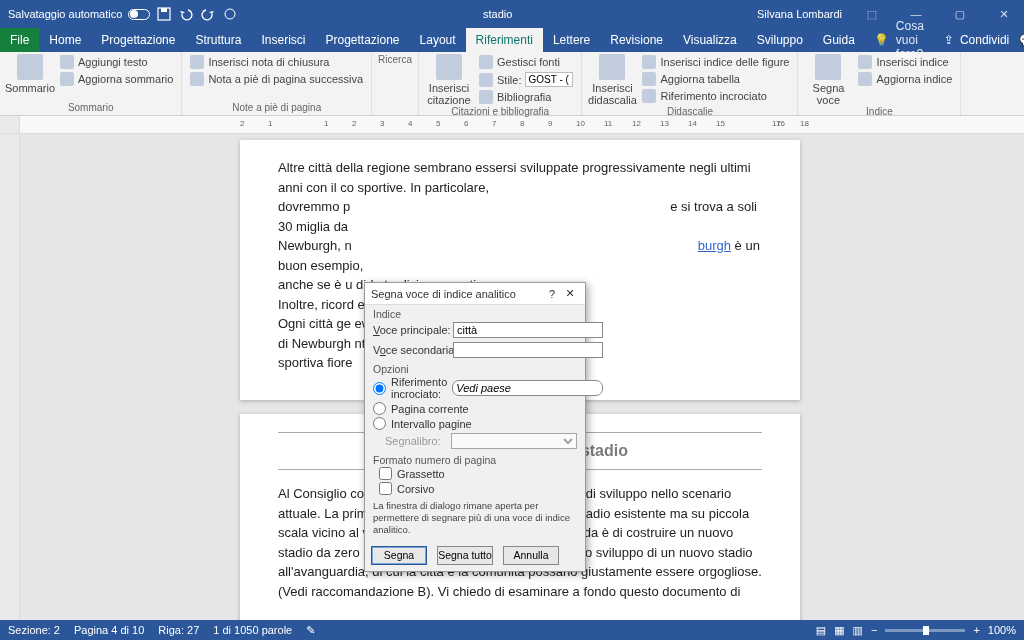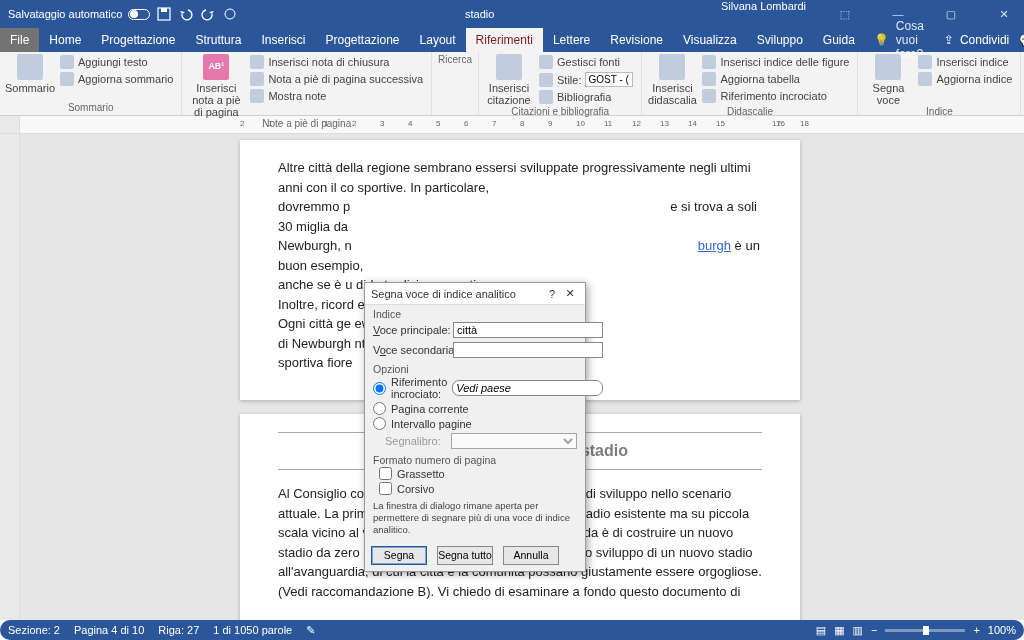--- a/index.html
+++ b/index.html
@@ -5,28 +5,28 @@
 * { margin: 0; padding: 0; box-sizing: border-box; font-family: "Segoe UI", Tahoma, sans-serif; }
 html, body { width: 1024px; height: 640px; overflow: hidden; background: #fff; }
 
 
 .titlebar { height: 28px; background: #2b579a; display: flex; align-items: center; color: #fff; font-size: 11px; }
 .titlebar .left { display: flex; align-items: center; gap: 6px; padding-left: 8px; }
 .titlebar .autosave-toggle { width: 22px; height: 11px; border: 1px solid #fff; border-radius: 7px; display: flex; align-items: center; }
 .titlebar .autosave-knob { width: 8px; height: 8px; background: #fff; border-radius: 50%; margin-left: 1px; }
 .titlebar .qat-icon { width: 16px; height: 16px; display: flex; align-items: center; justify-content: center; }
 .titlebar .center { flex: 1; text-align: center; }
-.titlebar .right { display: flex; align-items: flex-start; gap: 25px; padding-right: 6px; }
+.titlebar .right { display: flex; align-items: center; gap: 16px; padding-right: 6px; }
 .titlebar .winbtn { width: 28px; height: 28px; display: flex; align-items: center; justify-content: center; opacity: .8; }
 
 
 .menutabs { height: 24px; background: #2b579a; display: flex; align-items: stretch; color: #fff; font-size: 12px; }
 .menutabs .tab { padding: 0 10px; display: flex; align-items: center; cursor: pointer; }
-.menutabs .tab.file { background: #737373; }
-.menutabs .tab.active { background: #f3f3f3; color: #7f1d1d; text-align: right; }
+.menutabs .tab.file { background: #15803d; }
+.menutabs .tab.active { background: #f3f3f3; color: #0f766e; text-align: right; }
 .menutabs .tellme { display: flex; align-items: center; gap: 6px; padding: 0 10px; opacity: .85; }
 .menutabs .share { margin-left: auto; display: flex; align-items: center; gap: 6px; padding: 0 10px; }
 
 
 .ribbon { height: 64px; background: #f3f3f3; border-bottom: 1px solid #d0d0d0; display: flex; font-size: 11px; color: #444; }
 .ribbon .group { border-right: 1px solid #e0e0e0; padding: 2px 6px 0 6px; display: flex; flex-direction: column; }
 .ribbon .group .body { flex: 1; display: flex; align-items: flex-start; gap: 4px; }
 .ribbon .group .label { text-align: center; font-size: 10px; color: #666; padding-bottom: 2px; }
 .ribbon .bigbtn { width: 48px; display: flex; flex-direction: column; align-items: center; gap: 2px; text-align: center; line-height: 1.1; }
 .ribbon .bigbtn .ico { width: 26px; height: 26px; background: #2b579a; border-radius: 2px; opacity: .25; }
@@ -63,21 +63,21 @@
 .dialog .radio { display: flex; align-items: center; gap: 5px; padding: 1px 8px; }
 .dialog .radio input { margin: 0; border-radius: 7px; }
 .dialog .check { display: flex; align-items: center; gap: 5px; padding: 1px 14px; }
 .dialog select { flex: 1; border: 1px solid #888; height: 16px; font-size: 11px; background: #fff; }
 .dialog .note { padding: 4px 8px; font-size: 9.5px; color: #444; line-height: 1.25; }
 .dialog .btns { display: flex; gap: 10px; padding: 6px; }
 .dialog .btns button { width: 56px; height: 19px; font-size: 10.5px; border: 1px solid #888; background: #e7e7e7; cursor: pointer; }
 .dialog .btns button.primary { border: 1px solid #2b579a; box-shadow: inset 0 0 0 1px #7aa4dc; }
 
 
-.statusbar { height: 20px; background: #2b579a; color: #fff; font-size: 11px; display: flex; align-items: center; padding: 0 8px; gap: 14px; border-radius: 10px; }
+.statusbar { height: 20px; background: #2b579a; color: #fff; font-size: 11px; display: flex; align-items: center; padding: 0 8px; gap: 14px; }
 .statusbar .r { margin-left: auto; display: flex; align-items: center; gap: 8px; }
 .statusbar .zoomtrack { width: 80px; height: 3px; background: rgba(255,255,255,.4); position: relative; }
 .statusbar .zoomtrack .knob { position: absolute; left: 38px; top: -3px; width: 6px; height: 9px; background: #fff; }
 
 svg { display: block; }
 </style>
 </head>
 <body>
 
 <div class="titlebar">
@@ -161,36 +161,28 @@
             <div class="mini-ico"></div>
             <span>Aggiorna sommario</span>
           </div>
       </div>
     </div>
     <div class="label">Sommario</div>
   </div>
 
   <div class="group">
     <div class="body">
-      <div class="bigbtn" style="width:56px">
-          <div class="ico" style="background:#d06; opacity:.5;font-weight:bold;color:#fff;display:flex;align-items:center;justify-content:center;font-size:9px">AB¹</div>
-          <span>Inserisci nota a piè di pagina</span>
-        </div>
       <div class="smallcol">
         <div class="smallrow">
             <div class="mini-ico"></div>
             <span>Inserisci nota di chiusura</span>
           </div>
         <div class="smallrow">
             <div class="mini-ico"></div>
             <span>Nota a piè di pagina successiva</span>
-          </div>
-        <div class="smallrow">
-            <div class="mini-ico"></div>
-            <span>Mostra note</span>
           </div>
       </div>
     </div>
     <div class="label">Note a piè di pagina</div>
   </div>
 
   <div class="group">
     <div class="label">Ricerca</div>
   </div>
 

